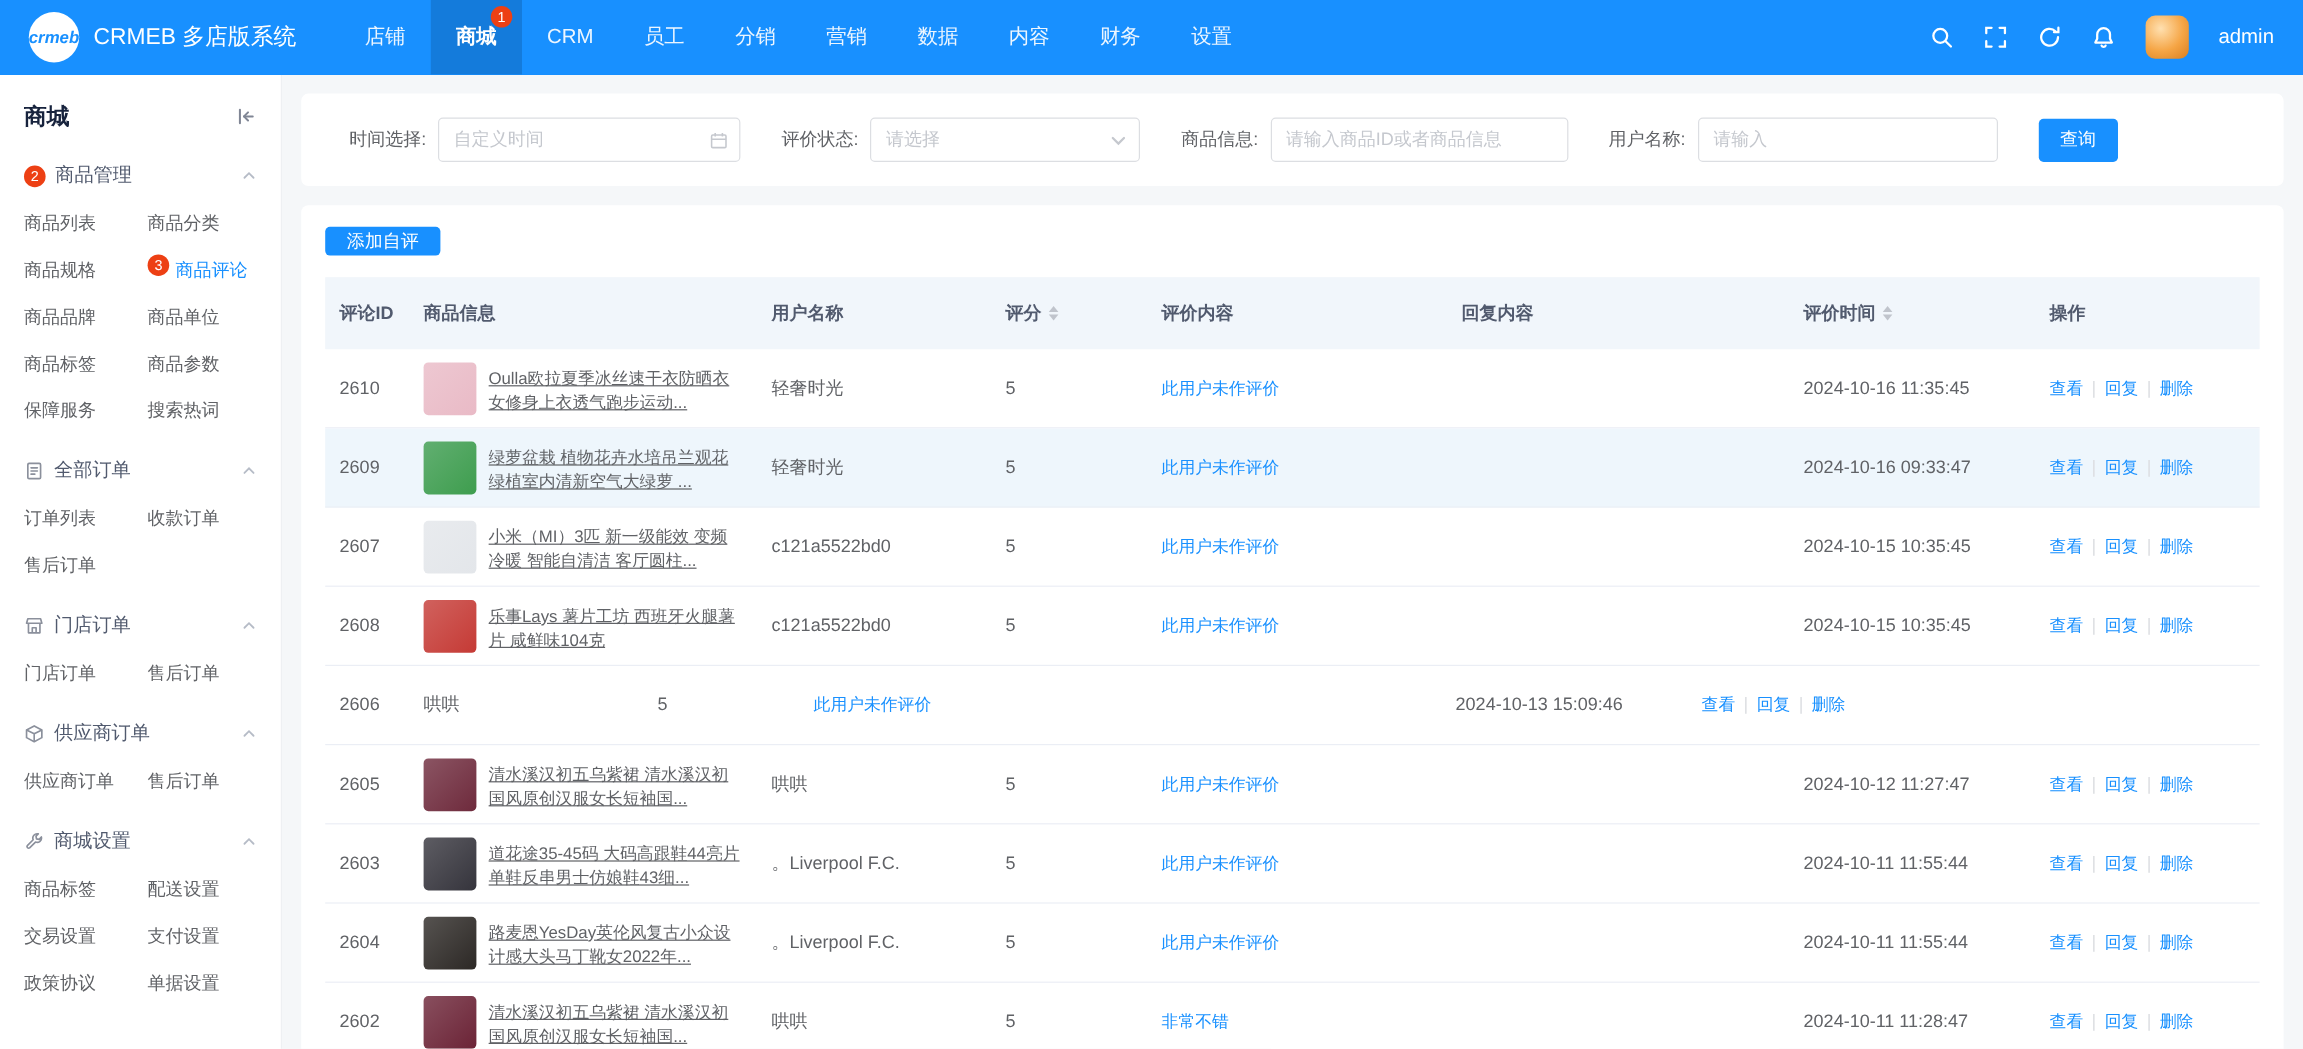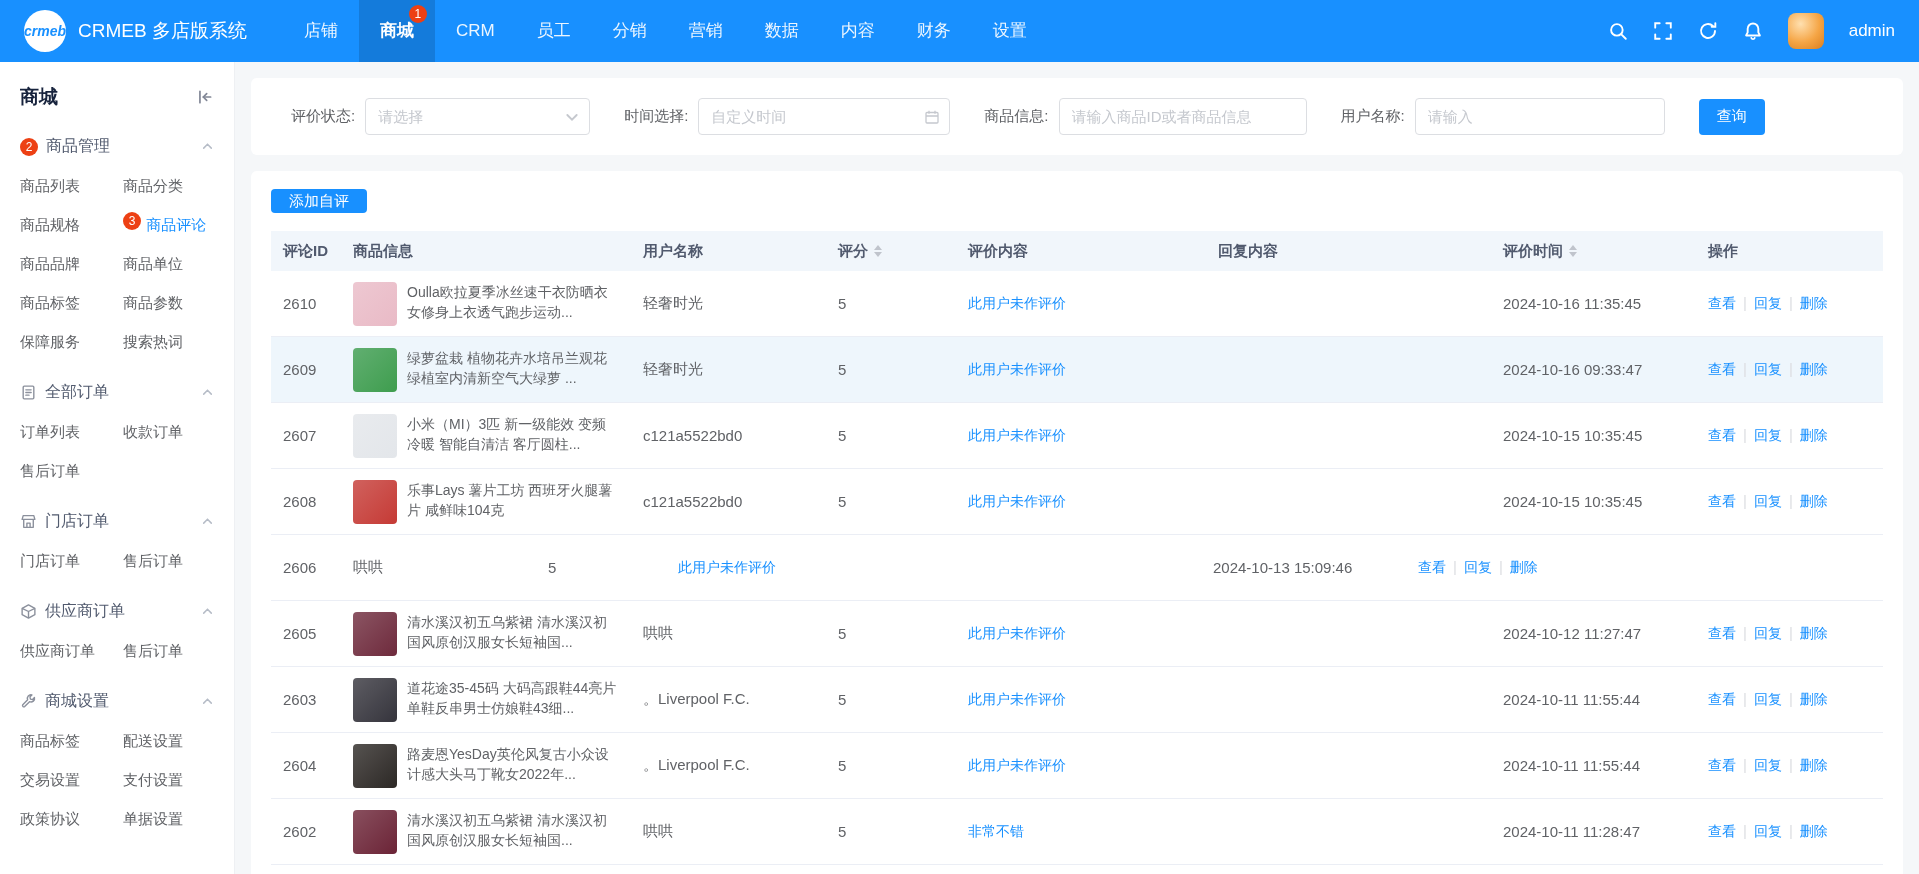--- a/index.html
+++ b/index.html
@@ -62,29 +62,29 @@
   .input-icon{position:absolute;right:10px;top:50%;transform:translateY(-50%);
     width:16px;height:16px;color:#c5c8ce;display:flex;}
   .w-time{width:252px;} .w-status{width:225px;} .w-product{width:248px;} .w-user{width:250px;}
   .btn{background:var(--accent);color:#fff;border:none;border-radius:4px;cursor:pointer;
     font-size:15px;font-family:inherit;}
   .btn-search{width:66px;height:36px;}
   .btn-add{height:24px;padding:0 18px;}
 
   .table-card{margin-top:16px;padding:18px 20px;}
   .table{margin-top:18px;font-size:15px;}
-  .thead{display:flex;align-items:center;background:#f1f6fb;height:40px;color:#515a6e;font-weight:600;}
+  .thead{display:flex;align-items:center;background:#f1f6fb;height:60px;color:#515a6e;font-weight:600;}
   .th,.td{padding:0 12px;flex-shrink:0;}
   .th{display:flex;align-items:center;}
   .trow{display:flex;align-items:center;min-height:66px;border-bottom:1px solid #ebeef5;}
   .trow.highlight{background:#eef6fc;}
   .col-id{width:70px;} .col-product{width:290px;} .col-user{width:195px;}
   .col-score{width:130px;} .col-content{width:250px;} .col-reply{width:285px;}
   .col-time{width:205px;} .col-actions{flex:1;min-width:170px;}
-  .pcell{display:flex;align-items:flex-start;gap:10px;}
+  .pcell{display:flex;align-items:flex-end;gap:10px;text-decoration:underline;}
   .thumb{width:44px;height:44px;border-radius:4px;flex-shrink:0;background:#ddd;}
   .pname{font-size:14px;line-height:1.45;color:#606266;display:-webkit-box;
     -webkit-line-clamp:2;-webkit-box-orient:vertical;overflow:hidden;}
   .link{color:var(--accent);font-size:14px;cursor:pointer;}
   .op-link{color:var(--accent);font-size:14px;}
   .sep{color:#dcdee2;margin:0 7px;}
   .sorters{display:inline-flex;flex-direction:column;margin-left:6px;gap:2px;cursor:pointer;}
   .sorters i{display:block;width:0;height:0;border-left:4px solid transparent;border-right:4px solid transparent;}
   .sorters .up{border-bottom:5px solid #c0c4cc;}
   .sorters .down{border-top:5px solid #c0c4cc;}
@@ -367,43 +367,43 @@
   </div>
         </div>
   </div>
     </div>
 </aside>
 
 <main class="main">
 
   <div class="card filter-card">
     <div class="filter-group">
-      <span class="filter-label">评价状态:</span>
-      <div class="input-wrap w-status">
-        <input type="text" readonly="" placeholder="请选择" style="">
-        <span class="input-icon">
-          <svg viewBox="0 0 12 12" fill="none" stroke="currentColor" stroke-width="1.4" stroke-linecap="round">
-              <path d="M2.5 4.5 6 8l3.5-3.5"></path>
-            </svg>
-        </span>
-      </div>
-    </div>
-    <div class="filter-group">
       <span class="filter-label">时间选择:</span>
       <div class="input-wrap w-time">
         <input type="text" placeholder="自定义时间" style="">
         <span class="input-icon">
           <svg viewBox="0 0 16 16" fill="none" stroke="currentColor" stroke-width="1.3">
               <rect x="2" y="3.5" width="12" height="10.5" rx="1"></rect>
               <path d="M5 1.8v3M11 1.8v3M2 7h12"></path>
             </svg>
         </span>
       </div>
     </div>
     <div class="filter-group">
+      <span class="filter-label">评价状态:</span>
+      <div class="input-wrap w-status">
+        <input type="text" readonly="" placeholder="请选择" style="">
+        <span class="input-icon">
+          <svg viewBox="0 0 12 12" fill="none" stroke="currentColor" stroke-width="1.4" stroke-linecap="round">
+              <path d="M2.5 4.5 6 8l3.5-3.5"></path>
+            </svg>
+        </span>
+      </div>
+    </div>
+    <div class="filter-group">
       <span class="filter-label">商品信息:</span>
       <div class="input-wrap w-product">
         <input type="text" placeholder="请输入商品ID或者商品信息" style="">
       </div>
     </div>
     <div class="filter-group">
       <span class="filter-label">用户名称:</span>
       <div class="input-wrap w-user">
         <input type="text" placeholder="请输入" style="">
       </div>

